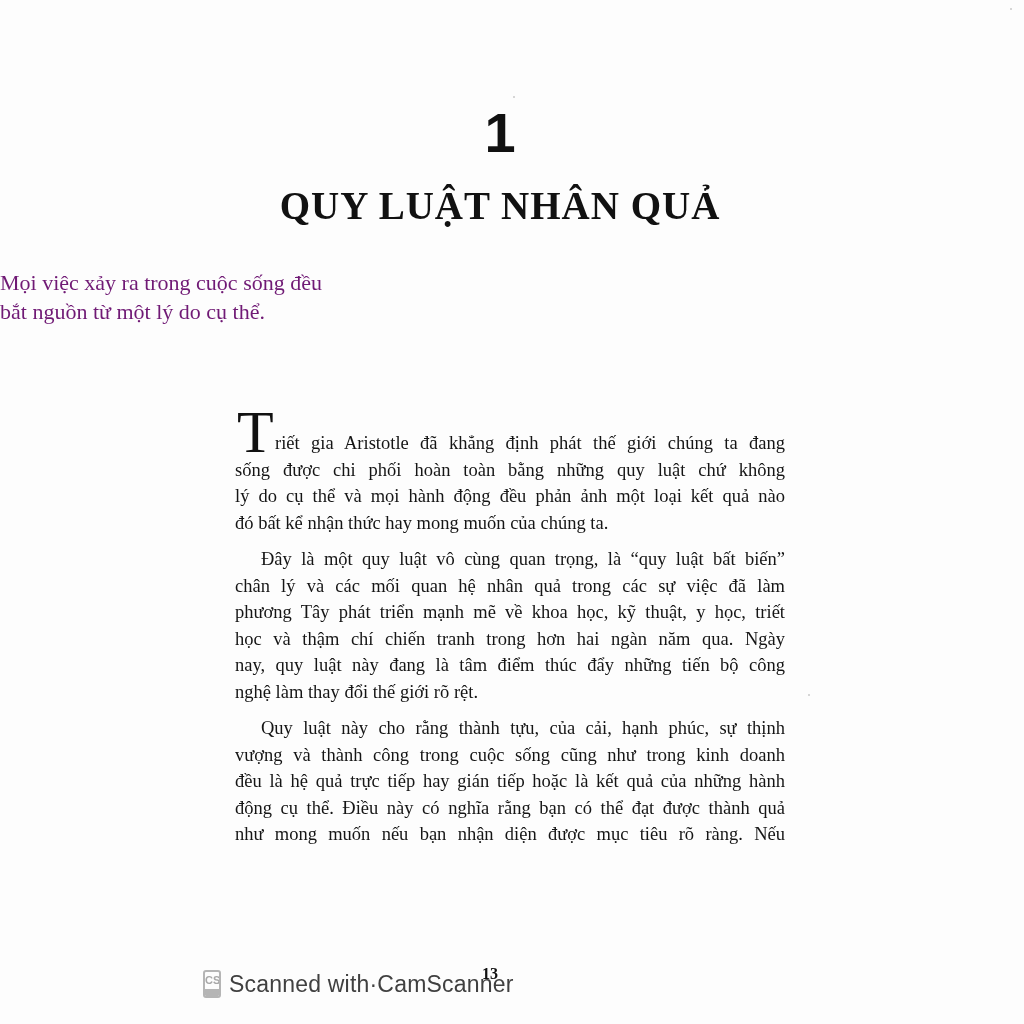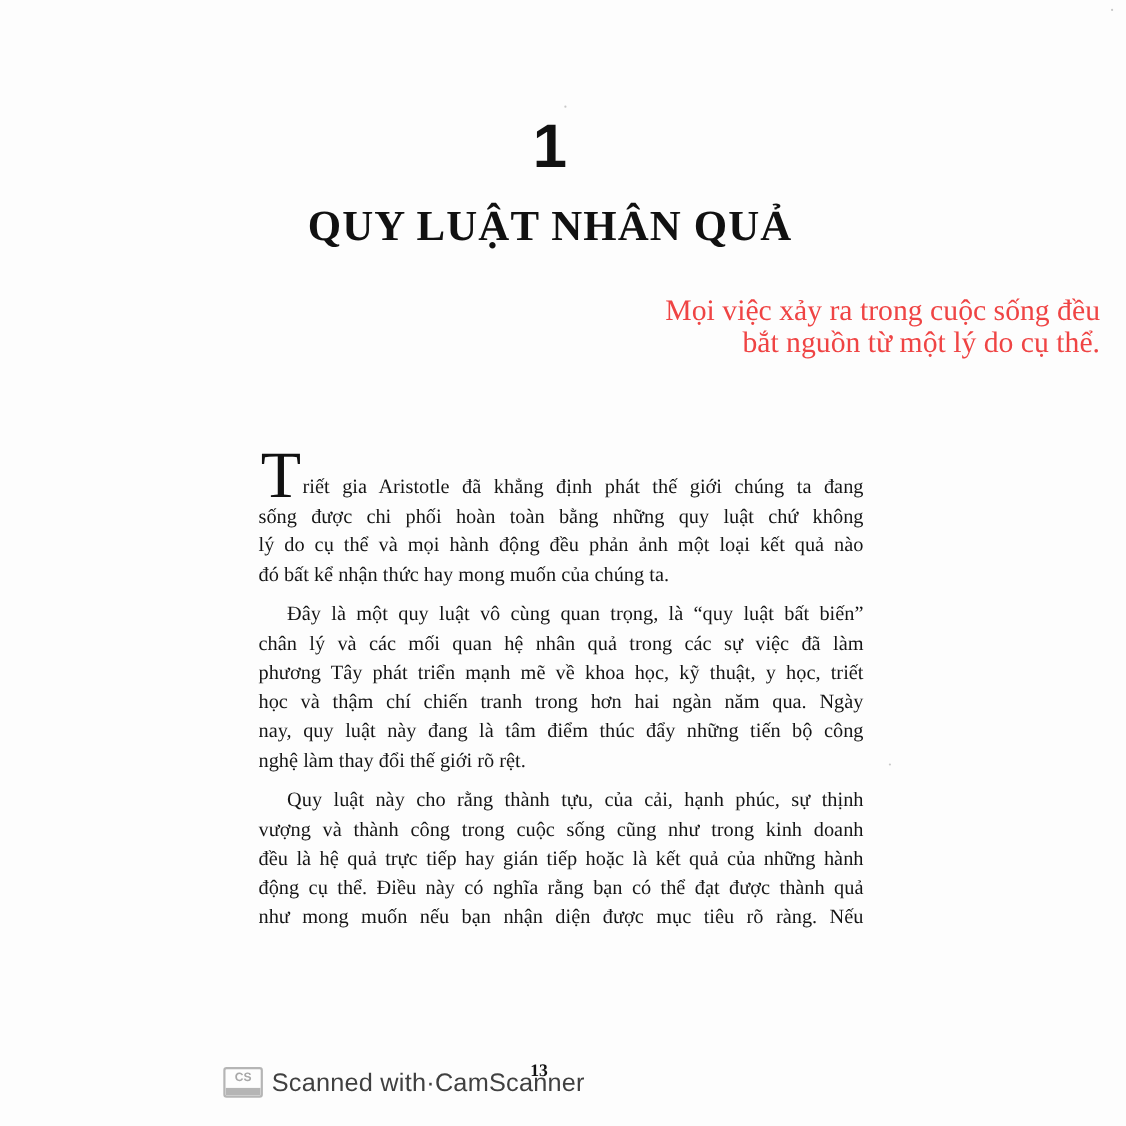--- a/index.html
+++ b/index.html
@@ -40,25 +40,25 @@
       font-weight: bold;
       font-size: 39px;
       line-height: 56px;
       letter-spacing: 1px;
       color: #111;
     }
     .epigraph {
       position: absolute;
       left: 0; width: 1000px;
       top: 268px;
-      text-align: right;
-      font-family: "Liberation Serif", serif;
-      font-size: 27px;
+      text-align: left;
+      font-family: "Liberation Serif", serif;
+      font-size: 22px;
       line-height: 29px;
-      color: #ef4444;
+      color: #701a75;
     }
     .epigraph div { white-space: nowrap; }
     .body-text {
       position: absolute;
       left: 235px;
       top: 430px;
       width: 550px;
       font-family: "Liberation Serif", serif;
       font-size: 18.5px;
       line-height: 26.5px;
@@ -106,21 +106,21 @@
     .watermark {
       position: absolute;
       left: 203px;
       top: 970px;
       display: flex;
       align-items: center;
       gap: 8px;
       z-index: 1;
     }
     .cs-logo {
-      width: 36px;
+      width: 18px;
       height: 28px;
       border: 2px solid #b5b5b5;
       border-radius: 3px;
       box-sizing: border-box;
       position: relative;
       font-family: "Liberation Sans", sans-serif;
       font-weight: bold;
       font-size: 11px;
       color: #a8a8a8;
       text-align: center;

